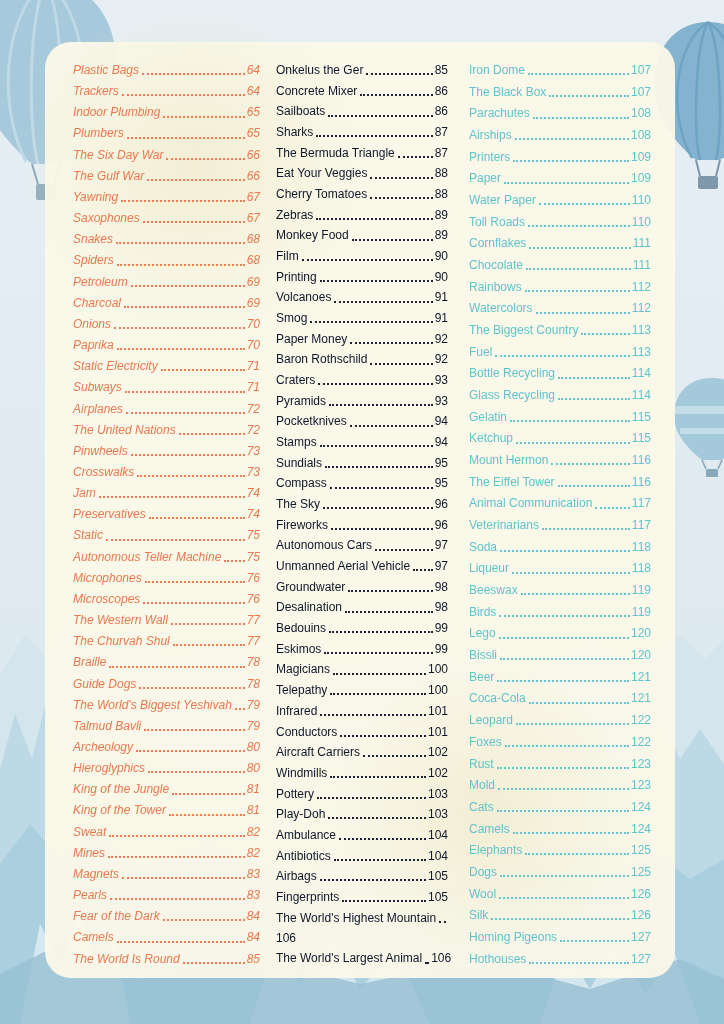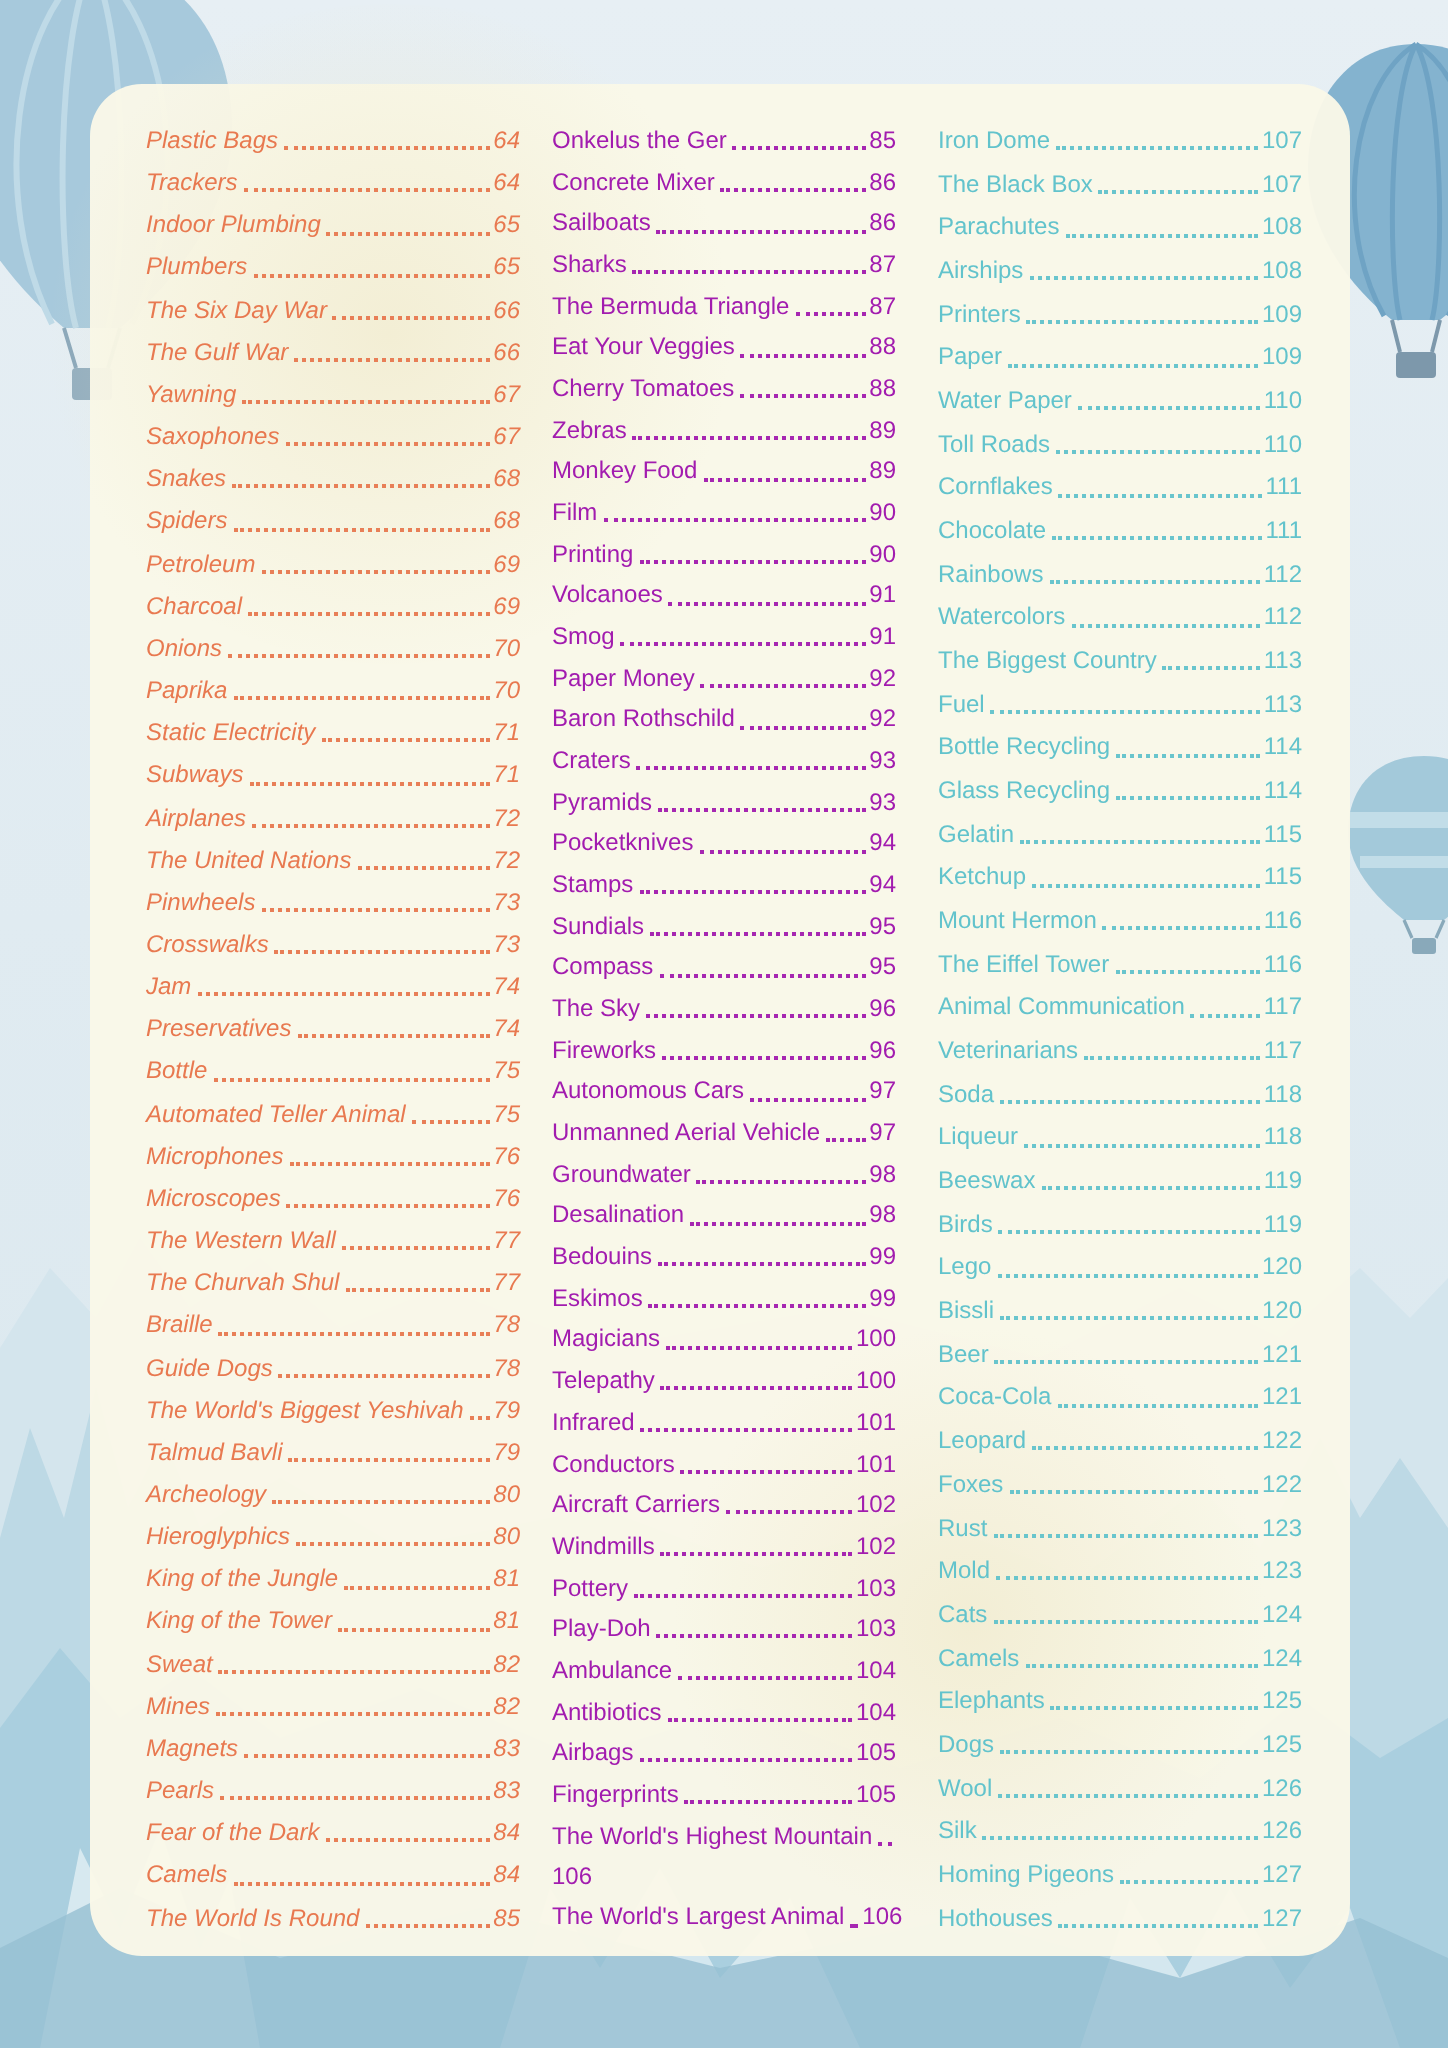--- a/index.html
+++ b/index.html
@@ -187,26 +187,26 @@
       <span class="lbl">Jam</span>
       <span class="leader"></span>
       <span class="pg">74</span>
     </div>
     <div class="toc-entry">
       <span class="lbl">Preservatives</span>
       <span class="leader"></span>
       <span class="pg">74</span>
     </div>
     <div class="toc-entry">
-      <span class="lbl">Bottle</span>
+      <span class="lbl">Static</span>
       <span class="leader"></span>
       <span class="pg">75</span>
     </div>
     <div class="toc-entry">
-      <span class="lbl">Automated Teller Animal</span>
+      <span class="lbl">Autonomous Teller Machine</span>
       <span class="leader"></span>
       <span class="pg">75</span>
     </div>
     <div class="toc-entry">
       <span class="lbl">Microphones</span>
       <span class="leader"></span>
       <span class="pg">76</span>
     </div>
     <div class="toc-entry">
       <span class="lbl">Microscopes</span>
@@ -292,21 +292,21 @@
       <span class="lbl">Camels</span>
       <span class="leader"></span>
       <span class="pg">84</span>
     </div>
     <div class="toc-entry">
       <span class="lbl">The World Is Round</span>
       <span class="leader"></span>
       <span class="pg">85</span>
     </div>
   </div>
-<div class="toc-col toc-col-2" style="color: #a21caf;">
+<div class="toc-col toc-col-2" style="color: #0f172a;">
     <div class="toc-entry">
       <span class="lbl">Onkelus the Ger</span>
       <span class="leader"></span>
       <span class="pg">85</span>
     </div>
     <div class="toc-entry">
       <span class="lbl">Concrete Mixer</span>
       <span class="leader"></span>
       <span class="pg">86</span>
     </div>

